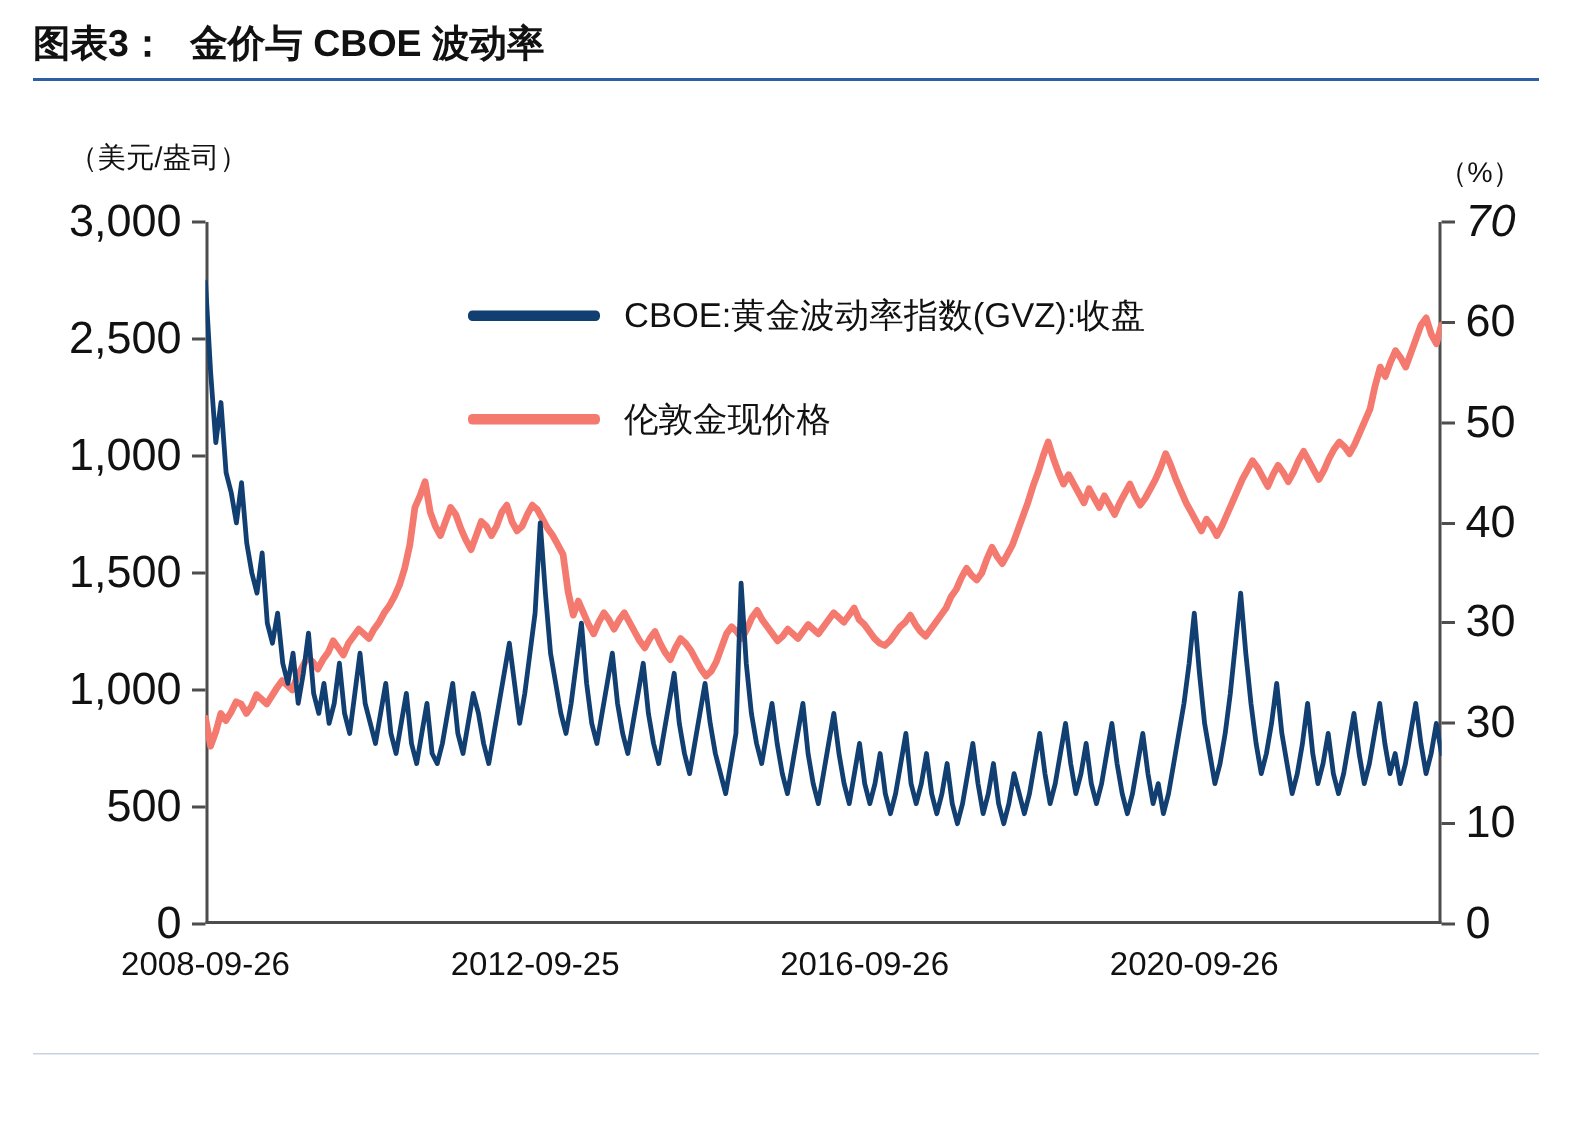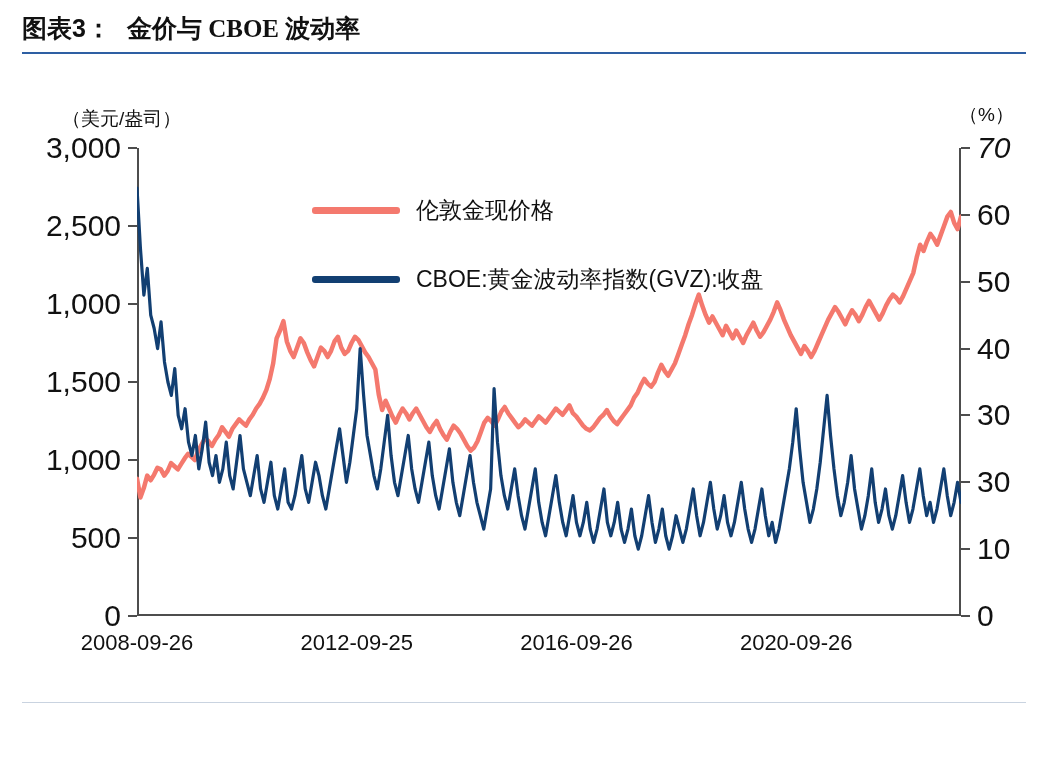--- a/index.html
+++ b/index.html
@@ -14,21 +14,21 @@
   .title-row{
     position:absolute;left:22px;top:12px;width:1004px;
     display:flex;align-items:baseline;
   }
   .title-label{
     font-size:25px;font-weight:bold;letter-spacing:0px;
     color:#111111;white-space:nowrap;
   }
   .title-text{
     font-size:25px;font-weight:bold;margin-left:16px;
-    color:#111111;white-space:nowrap;font-family:Liberation Serif, serif;
+    color:#111111;white-space:nowrap;
   }
   .title-rule{
     position:absolute;left:22px;top:52px;width:1004px;height:2px;
     background:#2e5fa3;
   }
 
   
   .footer-rule{
     position:absolute;left:22px;top:702px;width:1004px;height:1px;
     background:#c9d3e0;
@@ -37,21 +37,21 @@
     position:absolute;left:26px;top:716px;font-size:19px;color:#333333;
     white-space:nowrap;
   }
   .footer-text .brand{color:#c0392b;}
 
   
   .chart{
     position:absolute;left:22px;top:70px;width:1004px;height:620px;
   }
   .axis-unit-left{
-    position:absolute;left:40px;top:22px;font-size:19px;color:#111;white-space:nowrap;margin-top:14px;
+    position:absolute;left:24px;top:22px;font-size:19px;color:#111;white-space:nowrap;
   }
   .axis-unit-right{
     position:absolute;right:12px;top:32px;font-size:19px;color:#111;white-space:nowrap;
   }
 
   .plot{
     position:absolute;left:115px;top:78px;width:824px;height:468px;
   }
   .plot-border-left,.plot-border-right{
     position:absolute;top:0;width:2px;height:100%;background:#4d4d4d;
@@ -154,24 +154,24 @@
         </div>
 
       <svg class="series" id="series-svg" viewBox="0 0 824 468" preserveAspectRatio="none">
           <path d="M0.00,330.72 L3.40,349.44 L6.81,340.08 L10.21,327.60 L13.62,332.28 L17.02,326.82 L20.43,319.80 L23.83,321.36 L27.24,327.60 L30.64,322.92 L34.05,315.12 L37.45,318.24 L40.86,321.36 L44.26,315.90 L47.67,310.44 L51.07,305.76 L54.48,308.88 L57.88,312.00 L61.29,302.64 L64.69,296.40 L68.10,290.16 L71.50,293.28 L74.91,297.96 L78.31,291.72 L81.72,287.04 L85.12,279.24 L88.53,283.92 L91.93,288.60 L95.34,280.80 L98.74,276.12 L102.15,271.44 L105.55,274.56 L108.96,277.68 L112.36,271.44 L115.77,266.76 L119.17,260.52 L122.58,255.84 L125.98,249.60 L129.39,241.80 L132.79,230.88 L136.20,215.28 L139.60,190.32 L143.01,182.52 L146.41,173.16 L149.82,193.44 L153.22,202.80 L156.63,209.04 L160.03,199.68 L163.44,190.32 L166.84,195.00 L170.25,204.36 L173.65,212.16 L177.06,218.40 L180.46,209.04 L183.87,199.68 L187.27,202.80 L190.68,209.04 L194.08,202.80 L197.49,193.44 L200.89,188.76 L204.30,199.68 L207.70,205.92 L211.11,202.80 L214.51,195.00 L217.92,188.76 L221.32,191.88 L224.73,198.12 L228.13,204.36 L231.54,209.04 L234.94,215.28 L238.35,221.52 L241.75,246.48 L245.16,262.08 L248.56,252.72 L251.97,260.52 L255.37,268.32 L258.78,274.56 L262.18,266.76 L265.59,260.52 L268.99,265.20 L272.40,271.44 L275.80,265.20 L279.21,260.52 L282.61,266.76 L286.02,273.00 L289.42,279.24 L292.83,283.92 L296.23,277.68 L299.64,273.00 L303.04,280.80 L306.45,287.04 L309.85,291.72 L313.26,283.92 L316.66,277.68 L320.07,280.80 L323.47,285.48 L326.88,291.72 L330.28,297.96 L333.69,302.64 L337.09,299.52 L340.50,293.28 L343.90,283.92 L347.31,274.56 L350.71,269.88 L354.12,273.00 L357.52,277.68 L360.93,271.44 L364.33,263.64 L367.74,258.96 L371.14,265.20 L374.55,269.88 L377.95,274.56 L381.36,279.24 L384.76,276.12 L388.17,271.44 L391.57,274.56 L394.98,277.68 L398.38,273.00 L401.79,268.32 L405.19,271.44 L408.60,274.56 L412.00,269.88 L415.40,265.20 L418.81,260.52 L422.21,263.64 L425.62,266.76 L429.02,262.08 L432.43,257.40 L435.83,265.20 L439.24,268.32 L442.64,273.00 L446.05,277.68 L449.45,280.80 L452.86,282.36 L456.26,279.24 L459.67,274.56 L463.07,269.88 L466.48,266.76 L469.88,262.08 L473.29,268.32 L476.69,273.00 L480.10,276.12 L483.50,271.44 L486.91,266.76 L490.31,262.08 L493.72,257.40 L497.12,249.60 L500.53,244.92 L503.93,237.12 L507.34,230.88 L510.74,235.56 L514.15,238.68 L517.55,234.00 L520.96,224.64 L524.36,216.84 L527.77,223.08 L531.17,227.76 L534.58,221.52 L537.98,215.28 L541.39,205.92 L544.79,196.56 L548.20,187.20 L551.60,176.28 L555.01,166.92 L558.41,156.00 L561.82,146.64 L565.22,157.56 L568.63,166.92 L572.03,174.72 L575.44,168.48 L578.84,174.72 L582.25,180.96 L585.65,187.20 L589.06,177.84 L592.46,184.08 L595.87,190.32 L599.27,182.52 L602.68,188.76 L606.08,195.00 L609.49,187.20 L612.89,180.96 L616.30,174.72 L619.70,182.52 L623.11,188.76 L626.51,184.08 L629.92,177.84 L633.32,171.60 L636.73,163.80 L640.13,154.44 L643.54,162.24 L646.94,171.60 L650.35,179.40 L653.75,187.20 L657.16,193.44 L660.56,199.68 L663.97,205.92 L667.37,198.12 L670.78,202.80 L674.18,209.04 L677.59,202.80 L680.99,195.00 L684.40,187.20 L687.80,179.40 L691.21,171.60 L694.61,165.36 L698.02,159.12 L701.42,163.80 L704.83,170.04 L708.23,176.28 L711.64,168.48 L715.04,162.24 L718.45,166.92 L721.85,173.16 L725.26,166.92 L728.66,159.12 L732.07,152.88 L735.47,159.12 L738.88,165.36 L742.28,171.60 L745.69,165.36 L749.09,157.56 L752.50,151.32 L755.90,146.64 L759.31,149.76 L762.71,154.44 L766.12,148.20 L769.52,140.40 L772.93,132.60 L776.33,124.80 L779.74,109.20 L783.14,96.72 L786.55,102.96 L789.95,93.60 L793.36,85.80 L796.76,90.48 L800.17,96.72 L803.57,87.36 L806.98,78.00 L810.38,68.64 L813.79,63.96 L817.19,74.88 L820.60,81.12 L824.00,68.64" fill="none" stroke="#f4796e" stroke-width="4.5" stroke-linejoin="round" stroke-linecap="round" vector-effect="non-scaling-stroke"></path>
           <path d="M0.00,40.11 L3.43,100.29 L6.87,147.09 L10.30,120.34 L13.73,167.14 L17.17,180.51 L20.60,200.57 L24.03,173.83 L27.47,213.94 L30.90,234.00 L34.33,247.37 L37.77,220.63 L41.20,267.43 L44.63,280.80 L48.07,260.74 L51.50,294.17 L54.93,307.54 L58.37,287.49 L61.80,320.91 L65.23,300.86 L68.67,274.11 L72.10,314.23 L75.53,327.60 L78.97,307.54 L82.40,334.29 L85.83,320.91 L89.27,294.17 L92.70,327.60 L96.13,340.97 L99.57,314.23 L103.00,287.49 L106.43,320.91 L109.87,334.29 L113.30,347.66 L116.73,327.60 L120.17,307.54 L123.60,340.97 L127.03,354.34 L130.47,334.29 L133.90,314.23 L137.33,347.66 L140.77,361.03 L144.20,340.97 L147.63,320.91 L151.07,354.34 L154.50,361.03 L157.93,347.66 L161.37,327.60 L164.80,307.54 L168.23,340.97 L171.67,354.34 L175.10,334.29 L178.53,314.23 L181.97,327.60 L185.40,347.66 L188.83,361.03 L192.27,340.97 L195.70,320.91 L199.13,300.86 L202.57,280.80 L206.00,307.54 L209.43,334.29 L212.87,314.23 L216.30,287.49 L219.73,260.74 L223.17,200.57 L226.60,247.37 L230.03,287.49 L233.47,307.54 L236.90,327.60 L240.33,340.97 L243.77,320.91 L247.20,294.17 L250.63,267.43 L254.07,307.54 L257.50,334.29 L260.93,347.66 L264.37,327.60 L267.80,307.54 L271.23,287.49 L274.67,320.91 L278.10,340.97 L281.53,354.34 L284.97,334.29 L288.40,314.23 L291.83,294.17 L295.27,327.60 L298.70,347.66 L302.13,361.03 L305.57,340.97 L309.00,320.91 L312.43,300.86 L315.87,334.29 L319.30,354.34 L322.73,367.71 L326.17,347.66 L329.60,327.60 L333.03,307.54 L336.47,334.29 L339.90,354.34 L343.33,367.71 L346.77,381.09 L350.20,361.03 L353.63,340.97 L357.07,240.69 L360.50,294.17 L363.93,327.60 L367.37,347.66 L370.80,361.03 L374.23,340.97 L377.67,320.91 L381.10,347.66 L384.53,367.71 L387.97,381.09 L391.40,361.03 L394.83,340.97 L398.27,320.91 L401.70,354.34 L405.13,374.40 L408.57,387.77 L412.00,367.71 L415.43,347.66 L418.87,327.60 L422.30,354.34 L425.73,374.40 L429.17,387.77 L432.60,367.71 L436.03,347.66 L439.47,374.40 L442.90,387.77 L446.33,374.40 L449.77,354.34 L453.20,381.09 L456.63,394.46 L460.07,381.09 L463.50,361.03 L466.93,340.97 L470.37,374.40 L473.80,387.77 L477.23,374.40 L480.67,354.34 L484.10,381.09 L487.53,394.46 L490.97,381.09 L494.40,361.03 L497.83,387.77 L501.27,401.14 L504.70,387.77 L508.13,367.71 L511.57,347.66 L515.00,374.40 L518.43,394.46 L521.87,381.09 L525.30,361.03 L528.73,387.77 L532.17,401.14 L535.60,387.77 L539.03,367.71 L542.47,381.09 L545.90,394.46 L549.33,381.09 L552.77,361.03 L556.20,340.97 L559.63,367.71 L563.07,387.77 L566.50,374.40 L569.93,354.34 L573.37,334.29 L576.80,361.03 L580.23,381.09 L583.67,367.71 L587.10,347.66 L590.53,374.40 L593.97,387.77 L597.40,374.40 L600.83,354.34 L604.27,334.29 L607.70,361.03 L611.13,381.09 L614.57,394.46 L618.00,381.09 L621.43,361.03 L624.87,340.97 L628.30,367.71 L631.73,387.77 L635.17,374.40 L638.60,394.46 L642.03,381.09 L645.47,361.03 L648.90,340.97 L652.33,320.91 L655.77,294.17 L659.20,260.74 L662.63,300.86 L666.07,334.29 L669.50,354.34 L672.93,374.40 L676.37,361.03 L679.80,340.97 L683.23,314.23 L686.67,280.80 L690.10,247.37 L693.53,287.49 L696.97,320.91 L700.40,347.66 L703.83,367.71 L707.27,354.34 L710.70,334.29 L714.13,307.54 L717.57,340.97 L721.00,361.03 L724.43,381.09 L727.87,367.71 L731.30,347.66 L734.73,320.91 L738.17,354.34 L741.60,374.40 L745.03,361.03 L748.47,340.97 L751.90,367.71 L755.33,381.09 L758.77,367.71 L762.20,347.66 L765.63,327.60 L769.07,354.34 L772.50,374.40 L775.93,361.03 L779.37,340.97 L782.80,320.91 L786.23,347.66 L789.67,367.71 L793.10,354.34 L796.53,374.40 L799.97,361.03 L803.40,340.97 L806.83,320.91 L810.27,347.66 L813.70,367.71 L817.13,354.34 L820.57,334.29 L824.00,354.34" fill="none" stroke="#123f72" stroke-width="3.2" stroke-linejoin="round" stroke-linecap="round" vector-effect="non-scaling-stroke"></path>
         </svg>
     </div>
 
     <div class="legend">
       <div class="legend-item">
+        <span class="legend-swatch" id="sw1" style="background: rgb(18, 63, 114);"></span>
+        <span class="legend-text">CBOE:黄金波动率指数(GVZ):收盘</span>
+      </div>
+      <div class="legend-item">
         <span class="legend-swatch" id="sw0" style="background: rgb(244, 121, 110);"></span>
         <span class="legend-text">伦敦金现价格</span>
-      </div>
-      <div class="legend-item">
-        <span class="legend-swatch" id="sw1" style="background: rgb(18, 63, 114);"></span>
-        <span class="legend-text">CBOE:黄金波动率指数(GVZ):收盘</span>
       </div>
     </div>
   </div>
 
   <div class="footer-rule"></div>
 </div>
 
 </body></html>

